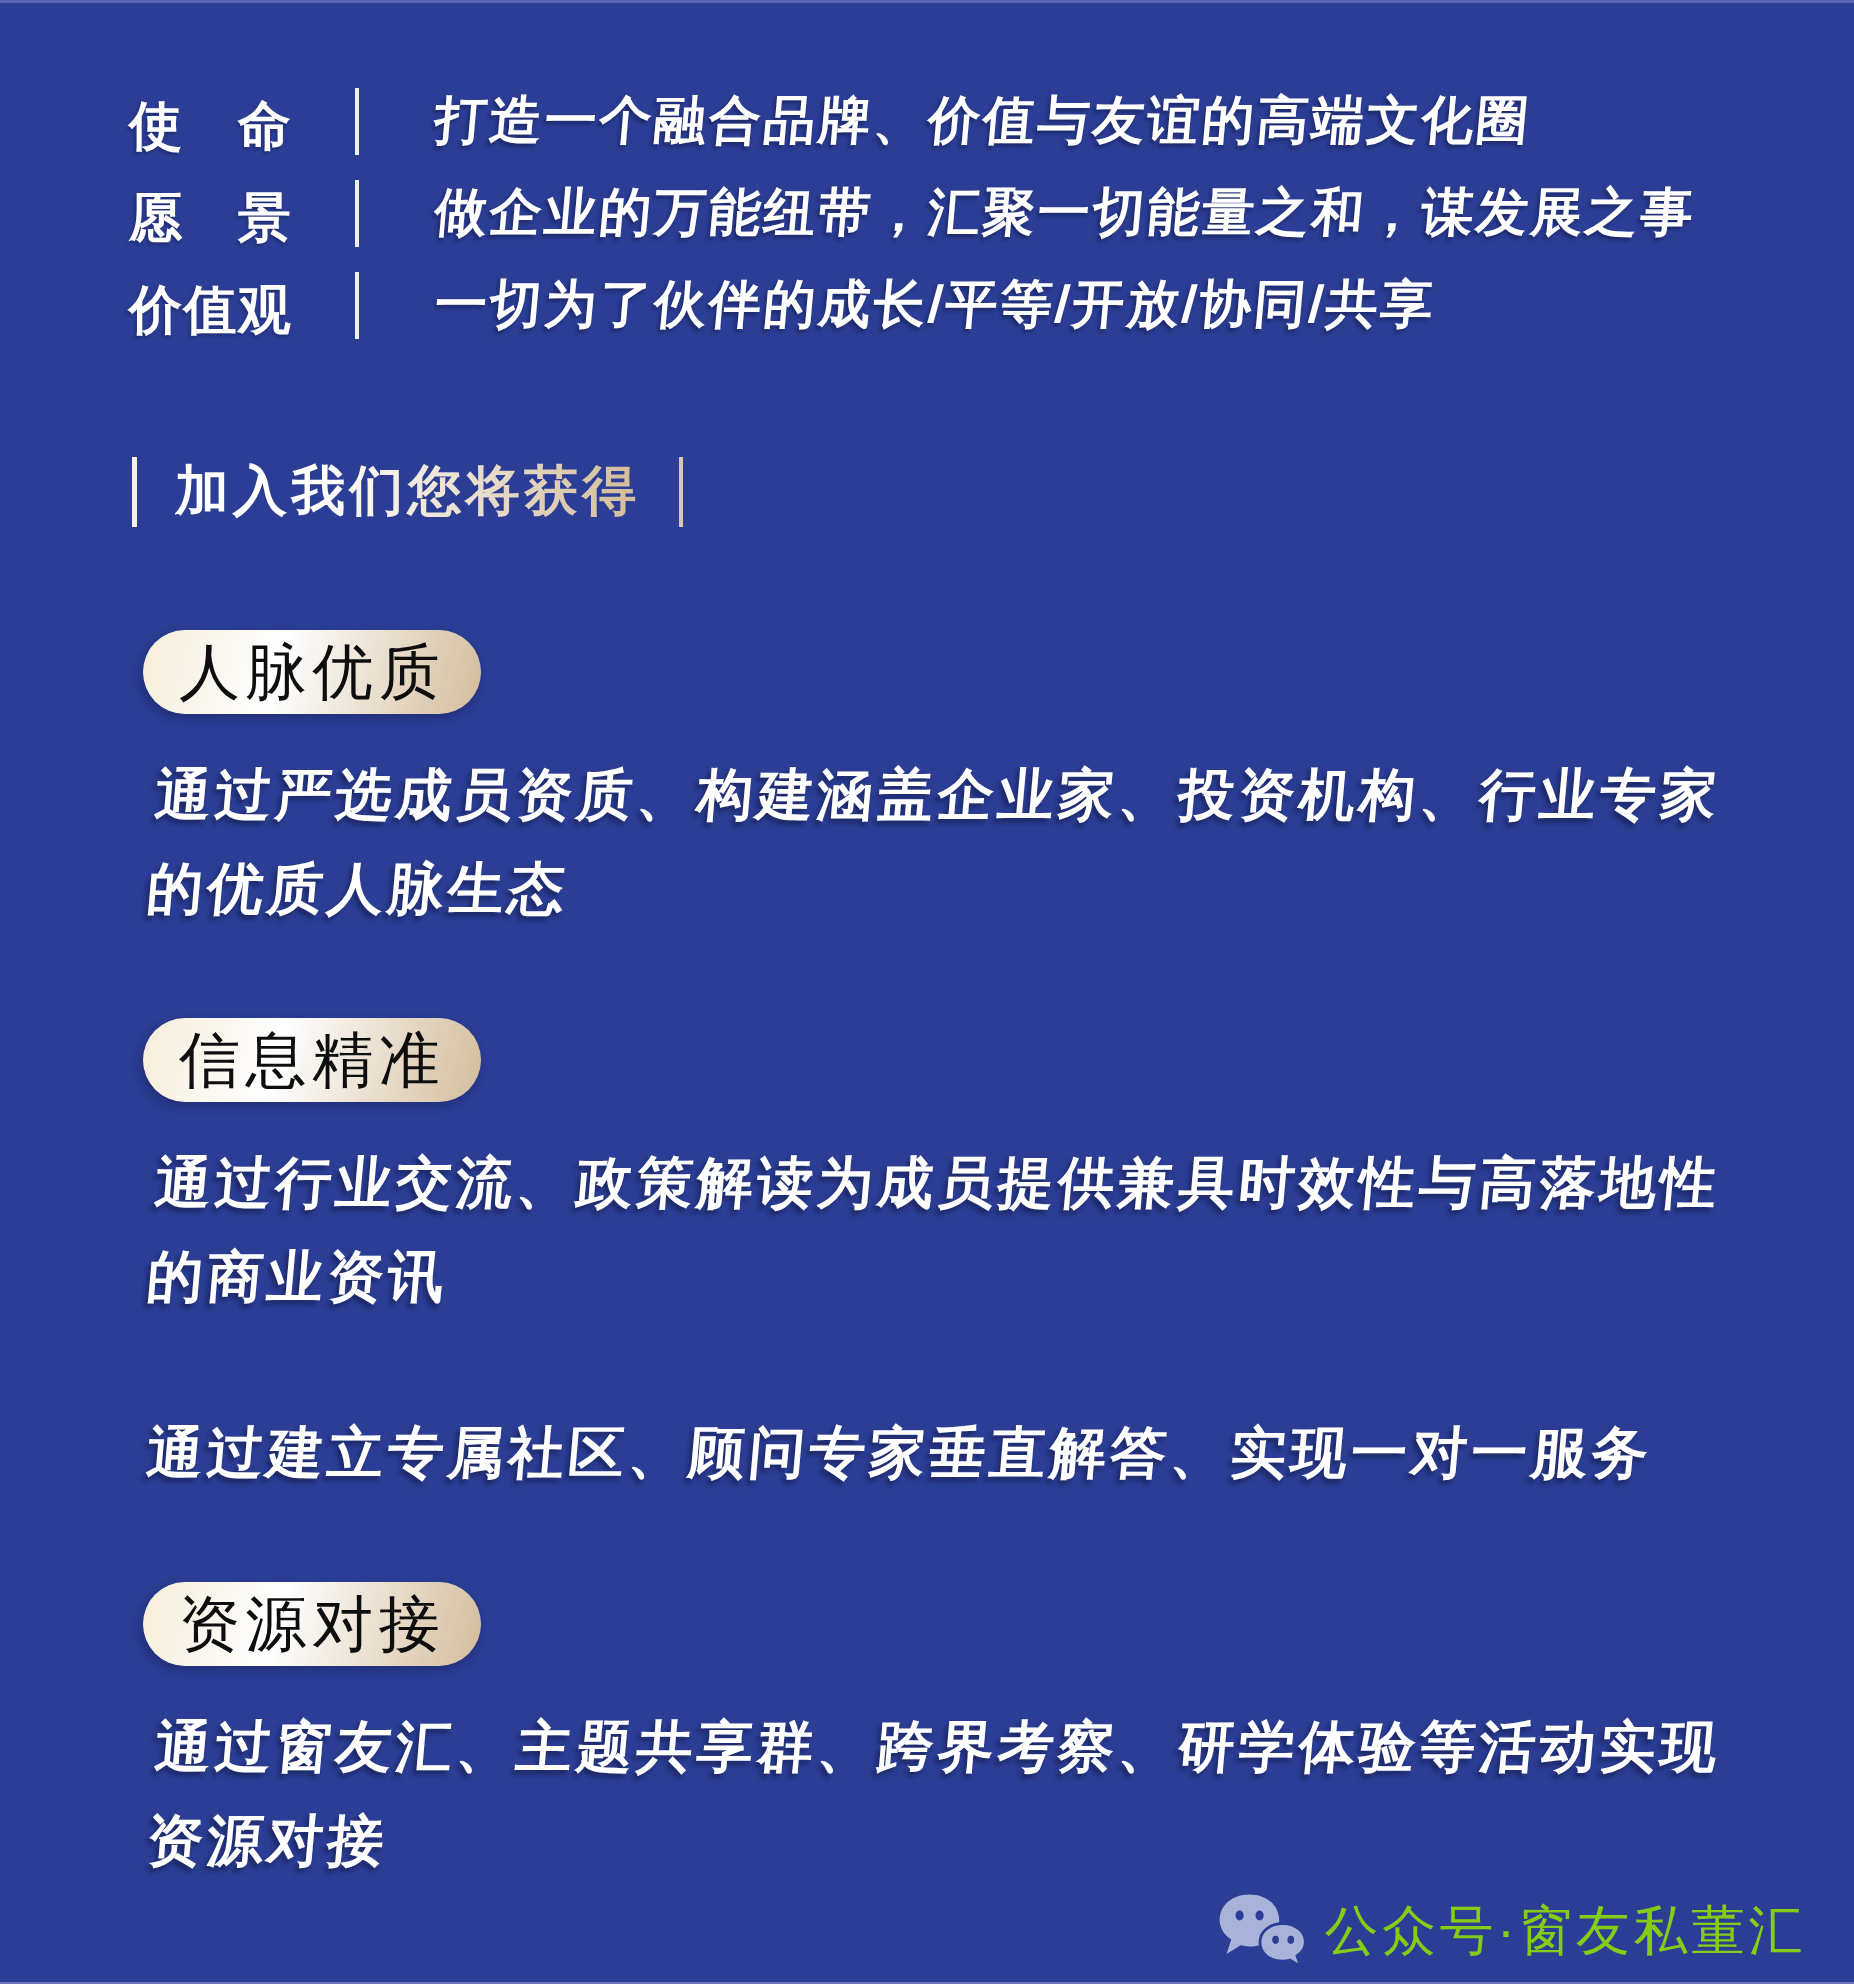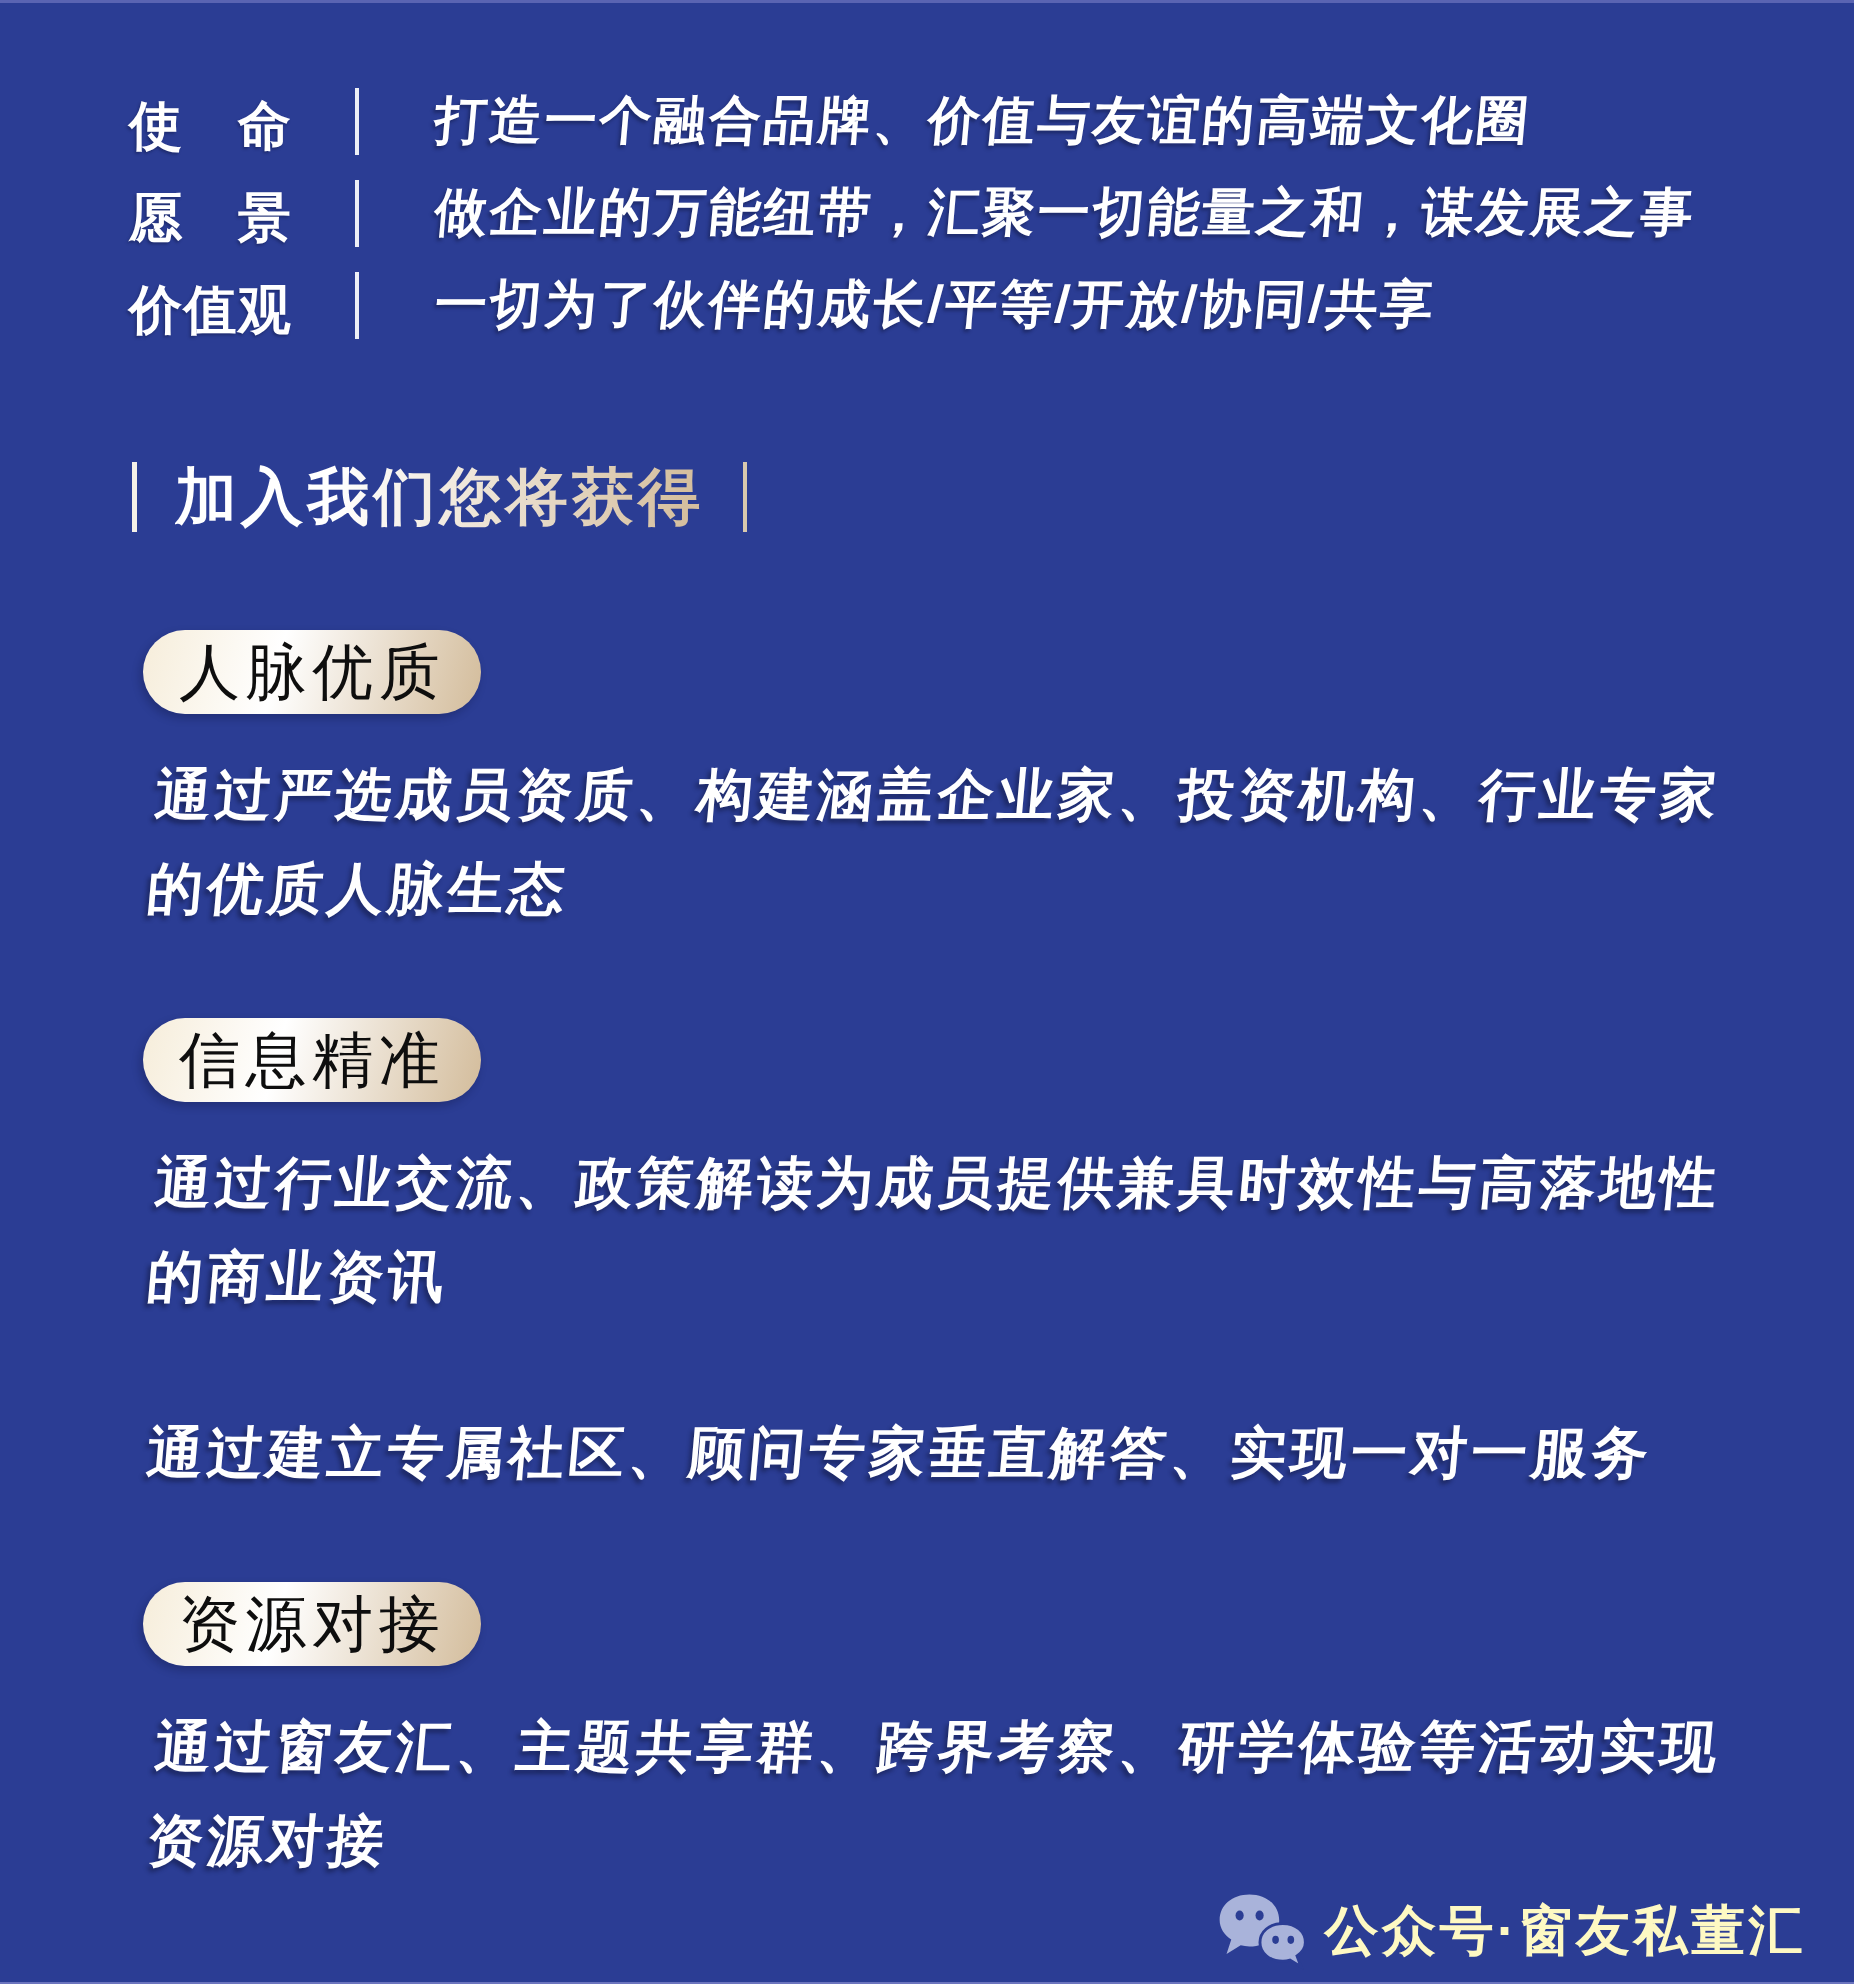--- a/index.html
+++ b/index.html
@@ -23,21 +23,21 @@
     white-space:nowrap;transform:skewX(-5deg);transform-origin:0 100%;
     text-shadow:-2.1px 2.8px 3.5px rgba(10,15,45,.4);
   }
 
   
   .heading{position:absolute;top:455px;left:132px;display:flex;align-items:center;}
   .heading-bar{width:4.9px;height:70px;flex:none;}
   .bar-left{background:#f5f1e8;margin-right:38px;}
   .bar-right{background:#d9c9ae;margin-left:38px;}
   .heading-text{
-    font-size:62px;font-weight:700;letter-spacing:4.2px;white-space:nowrap;color:#e9dcc4;font-family:Liberation Serif, serif;
+    font-size:54px;font-weight:700;letter-spacing:4.2px;white-space:nowrap;color:#e9dcc4;font-family:Liberation Serif, serif;
   }
   @supports ((-webkit-background-clip:text) or (background-clip:text)){
     .heading-text{
       background:linear-gradient(90deg,#ffffff 0%,#ffffff 30%,#d5bf9f 96%);
       -webkit-background-clip:text;background-clip:text;
       color:transparent;-webkit-text-fill-color:transparent;
     }
   }
 
   
@@ -52,21 +52,21 @@
   .benefit-desc{
     margin-top:34px;font-size:56px;font-weight:700;color:#ffffff;letter-spacing:4.2px;
     line-height:94px;white-space:pre-line;
     transform:skewX(-5deg);transform-origin:0 100%;
     text-shadow:-2.8px 3.5px 4.2px rgba(10,15,45,.45);
   }
 
   
   .footer{position:absolute;right:49px;bottom:15.3px;display:flex;align-items:center;gap:18px;}
   .wechat-icon{flex:none;display:inline-flex;}
-  .footer-text{font-size:54px;font-weight:700;color:#fef9c3;letter-spacing:3.5px;white-space:nowrap;}
+  .footer-text{font-size:54px;font-weight:400;color:#84cc16;letter-spacing:3.5px;white-space:nowrap;}
 </style>
 </head>
 <body>
 
 <div class="poster">
   <div class="edge-top"></div>
 
   <section class="mission">
     <div class="mission-row">
       <span class="mission-label">使　命</span>

